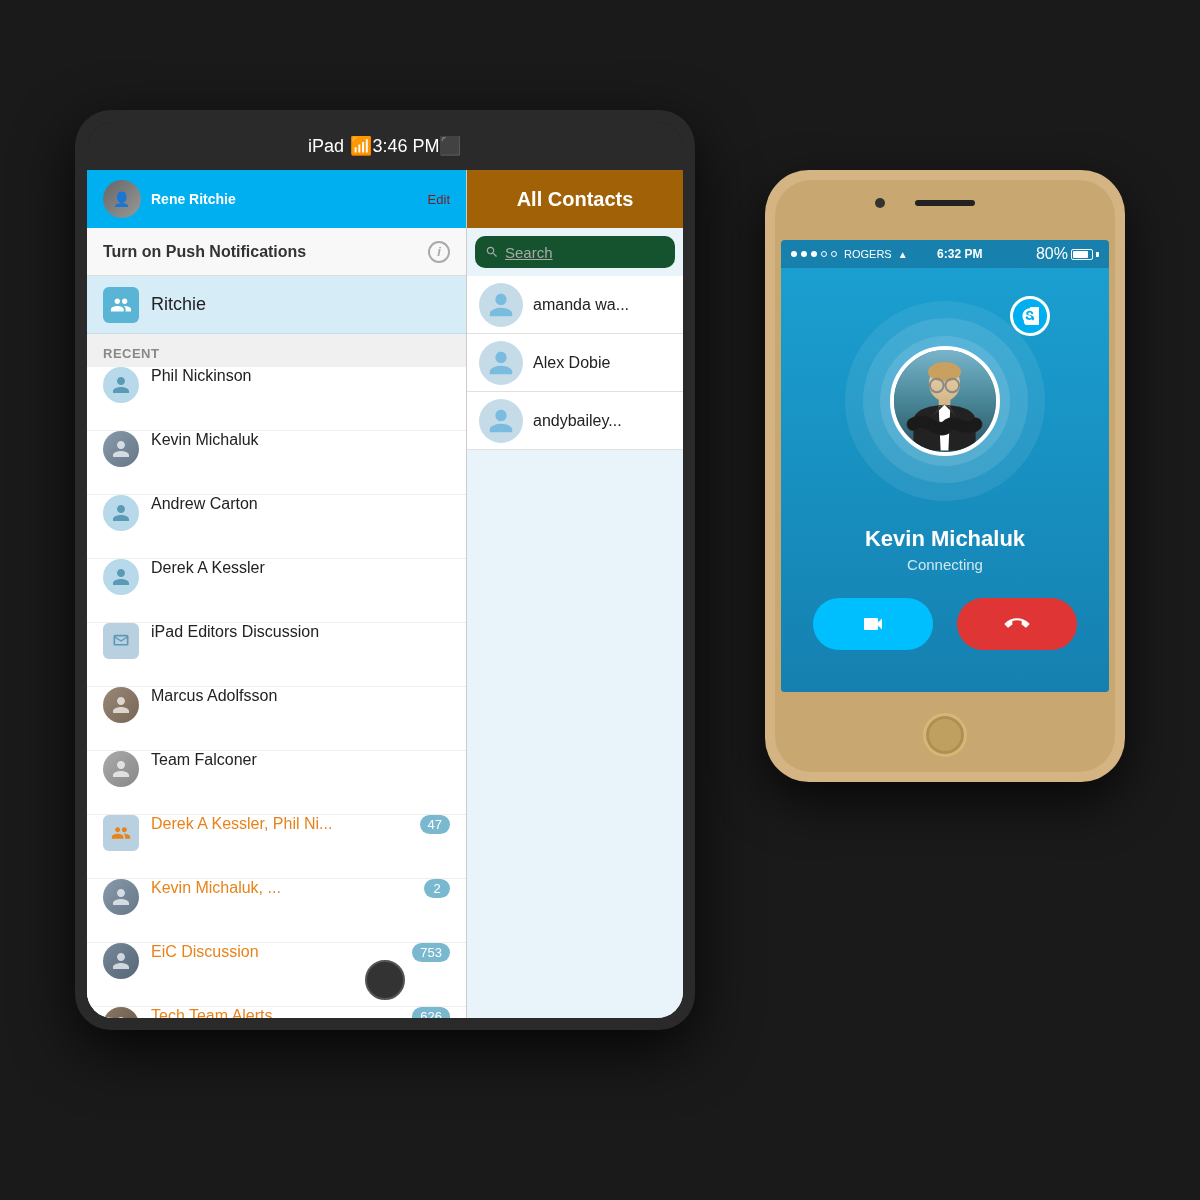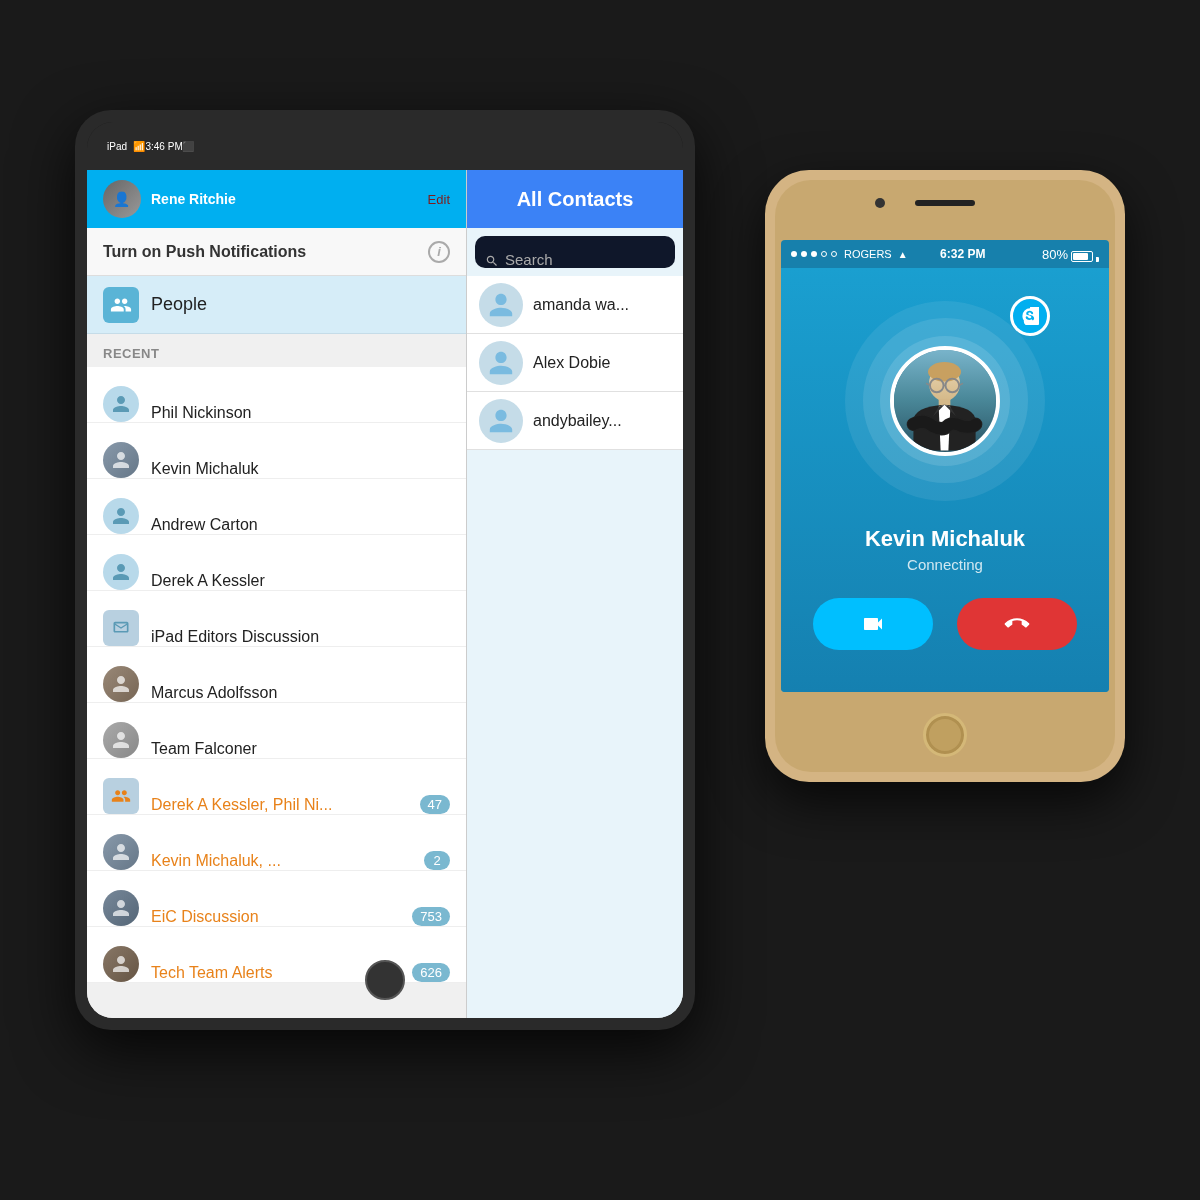--- a/index.html
+++ b/index.html
@@ -56,24 +56,24 @@
 
     .ipad-status-bar {
       position: absolute;
       top: 0;
       left: 0;
       right: 0;
       height: 48px;
       background: #2a2a2a;
       display: flex;
       align-items: center;
-      justify-content: flex-start;
+      justify-content: center;
       padding: 0 20px;
       color: white;
-      font-size: 10px;
+      font-size: 18px;
     }
 
     .ipad-status-left {
       display: flex;
       align-items: center;
       gap: 6px;
     }
 
     
     .ipad-sidebar {
@@ -190,23 +190,23 @@
 
     .recent-header {
       padding: 12px 16px 6px;
       font-size: 13px;
       color: #888;
       font-weight: 600;
       letter-spacing: 0.5px;
     }
 
     .contact-item {
-      height: 56px;
-      display: flex;
-      align-items: flex-end;
+      height: 64px;
+      display: flex;
+      align-items: flex-start;
       padding: 0 16px;
       gap: 12px;
       background: white;
       border-bottom: 1px solid #eee;
     }
 
     .contact-avatar {
       width: 36px;
       height: 36px;
       border-radius: 50%;
@@ -244,44 +244,45 @@
       top: 0;
       left: 380px;
       right: 0;
       height: 100%;
       background: #e8f4fa;
       display: flex;
       flex-direction: column;
     }
 
     .ipad-right-header {
-      background: #3b82f6;
+      background: #a16207;
       height: 58px;
       display: flex;
       align-items: center;
       justify-content: center;
     }
 
     .ipad-right-title {
       color: white;
       font-size: 20px;
       font-weight: 600;
     }
 
     .ipad-search {
-      background: #0f172a;
+      background: #14532d;
       margin: 8px;
       border-radius: 10px;
       height: 32px;
       display: flex;
-      align-items: flex-end;
+      align-items: center;
       padding: 0 10px;
       color: #aaa;
       font-size: 15px;
       gap: 6px;
+      text-decoration: underline;
     }
 
     .right-contacts {
       flex: 1;
       overflow: hidden;
     }
 
     .right-contact-item {
       height: 58px;
       display: flex;
@@ -370,23 +371,23 @@
       background: white;
     }
 
     .signal-dot.empty {
       background: transparent;
       border: 1.5px solid white;
     }
 
     .battery-small {
       display: flex;
-      align-items: flex-end;
+      align-items: center;
       gap: 3px;
-      font-size: 13px;
+      font-size: 16px;
       padding-left: 24px;
     }
 
     .battery-bar-small {
       width: 22px;
       height: 11px;
       border: 1.5px solid white;
       border-radius: 2px;
       position: relative;
     }
@@ -650,21 +651,21 @@
               <span>i</span>
             </div>
           </div>
 
           <div class="people-item">
             <div class="people-icon">
               <svg width="22" height="22" viewBox="0 0 24 24" fill="white">
                 <path d="M16 11c1.66 0 2.99-1.34 2.99-3S17.66 5 16 5c-1.66 0-3 1.34-3 3s1.34 3 3 3zm-8 0c1.66 0 2.99-1.34 2.99-3S9.66 5 8 5C6.34 5 5 6.34 5 8s1.34 3 3 3zm0 2c-2.33 0-7 1.17-7 3.5V19h14v-2.5c0-2.33-4.67-3.5-7-3.5zm8 0c-.29 0-.62.02-.97.05 1.16.84 1.97 1.97 1.97 3.45V19h6v-2.5c0-2.33-4.67-3.5-7-3.5z"></path>
               </svg>
             </div>
-            <span class="people-label">People</span>
+            <span class="people-label">Ritchie</span>
           </div>
 
           <div class="recent-header">
             <span>RECENT</span>
           </div>
 
           <div class="contact-item">
             <div class="contact-avatar">
               <svg width="20" height="20" viewBox="0 0 24 24" fill="#5a9ab5">
                 <path d="M12 12c2.7 0 4.8-2.1 4.8-4.8S14.7 2.4 12 2.4 7.2 4.5 7.2 7.2 9.3 12 12 12zm0 2.4c-3.2 0-9.6 1.6-9.6 4.8v2.4h19.2v-2.4c0-3.2-6.4-4.8-9.6-4.8z"></path>

